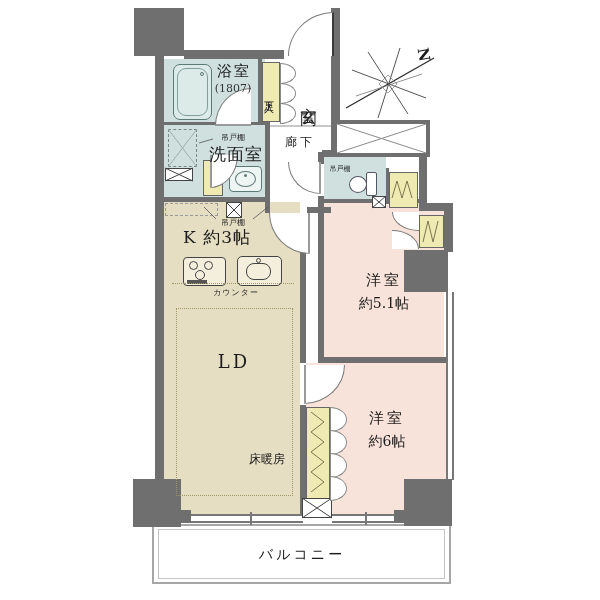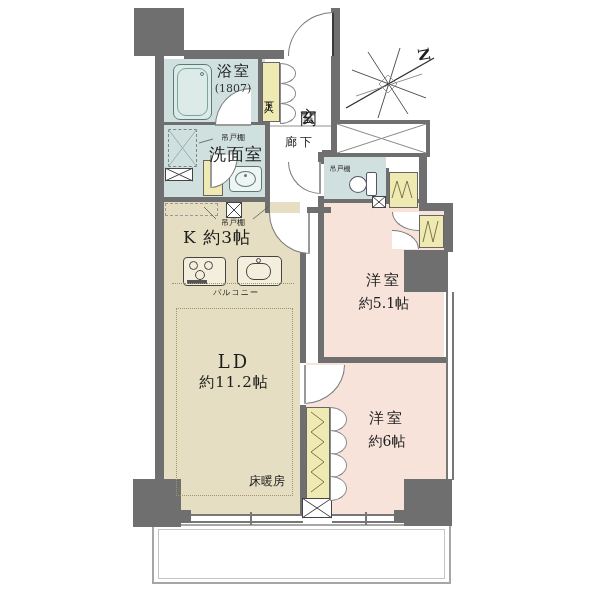--- a/index.html
+++ b/index.html
@@ -185,22 +185,22 @@
   <div class="lbl" style="left:208px;top:63px;width:52px;font-size:15px;letter-spacing:2px;">浴室</div>
   <div class="lbl" style="left:207px;top:83px;width:52px;font-size:11px;color:#333;">(1807)</div>
   <div class="lbl vert" style="left:263px;top:68px;height:52px;font-size:10px;letter-spacing:1px;">下足入</div>
   <div class="lbl vert" style="left:299px;top:70px;height:56px;font-size:16px;letter-spacing:4px;">玄関</div>
   <div class="lbl" style="left:272px;top:136px;width:56px;font-size:12px;letter-spacing:3px;">廊下</div>
   <div class="lbl" style="left:212px;top:133px;width:42px;font-size:8px;">吊戸棚</div>
   <div class="lbl" style="left:208px;top:145px;width:56px;font-size:17px;letter-spacing:1px;">洗面室</div>
   <div class="lbl" style="left:326px;top:165px;width:28px;font-size:7px;">吊戸棚</div>
   <div class="lbl" style="left:213px;top:218px;width:40px;font-size:8px;">吊戸棚</div>
   <div class="lbl" style="left:170px;top:228px;width:94px;font-size:17px;letter-spacing:1px;">K 約3帖</div>
-  <div class="lbl" style="left:208px;top:288px;width:56px;font-size:8px;letter-spacing:1px;">バルコニー</div>
+  <div class="lbl" style="left:208px;top:288px;width:56px;font-size:8px;letter-spacing:1px;">カウンター</div>
   <div class="lbl" style="left:203px;top:352px;width:62px;font-size:18px;letter-spacing:3px;">LD</div>
-  <div class="lbl" style="left:183px;top:374px;width:102px;font-size:15px;letter-spacing:1px;">約11.2帖</div>
-  <div class="lbl" style="left:238px;top:475px;width:58px;font-size:12px;">床暖房</div>
+  <div class="lbl" style="left:238px;top:453px;width:58px;font-size:12px;">床暖房</div>
   <div class="lbl" style="left:351px;top:272px;width:66px;font-size:15px;letter-spacing:3px;">洋室</div>
   <div class="lbl" style="left:341px;top:295px;width:86px;font-size:14px;">約5.1帖</div>
   <div class="lbl" style="left:354px;top:410px;width:66px;font-size:15px;letter-spacing:3px;">洋室</div>
   <div class="lbl" style="left:352px;top:433px;width:70px;font-size:14px;">約6帖</div>
+  <div class="lbl" style="left:238px;top:546px;width:128px;font-size:14px;letter-spacing:3px;">バルコニー</div>
 
 </div>
 
 </body></html>

